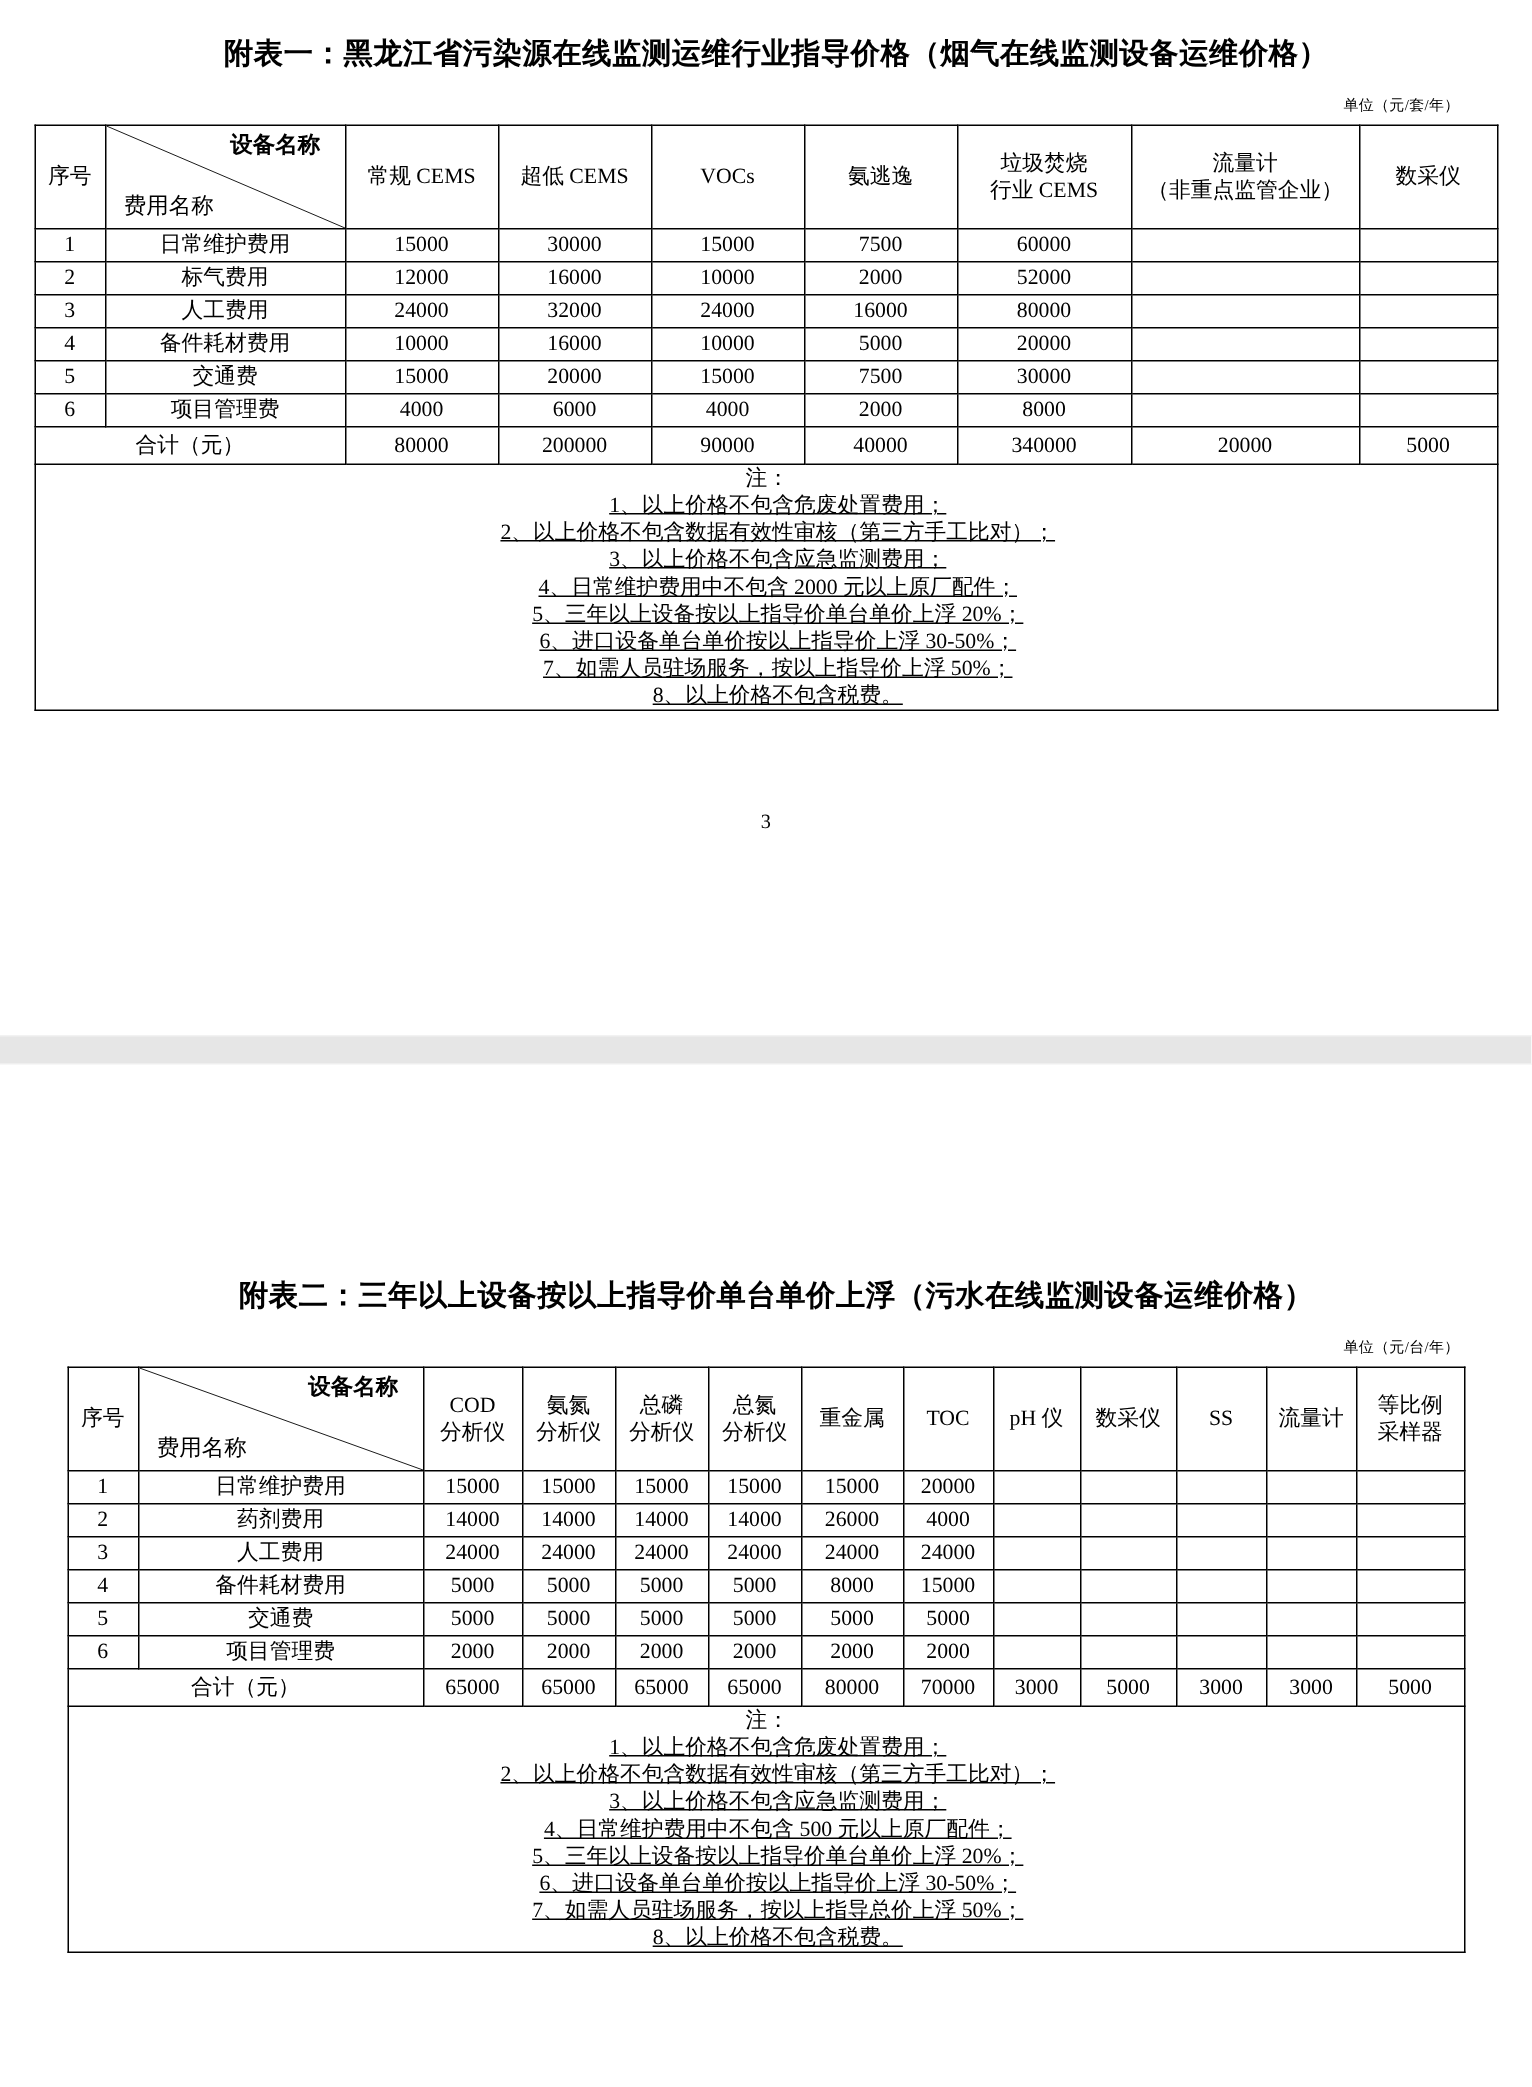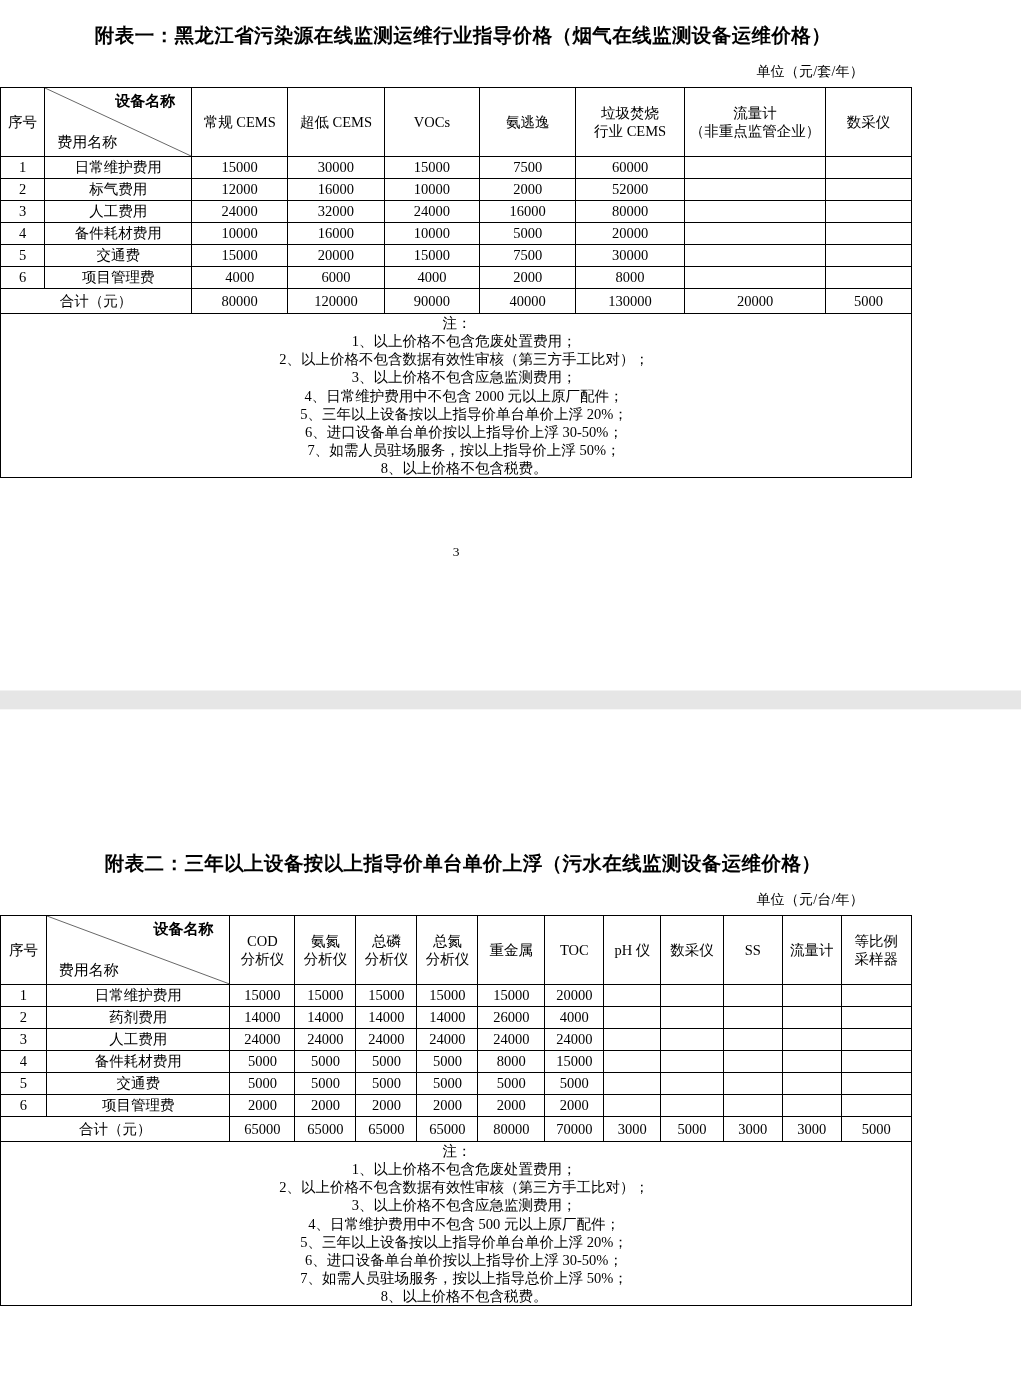--- a/index.html
+++ b/index.html
@@ -8,21 +8,21 @@
     background: #ffffff;
   }
   body {
     width: 1021px;
     font-family: "Liberation Serif", "DejaVu Serif", serif;
     color: #000;
     -webkit-font-smoothing: antialiased;
   }
   .page {
     position: relative;
-    width: 912px;
+    width: 1021px;
     box-sizing: border-box;
     background: #fff;
   }
   .page-one { height: 690px; padding: 0; }
   .page-gap {
     width: 1021px;
     height: 18px;
     background: #e6e6e6;
     border-top: 1px solid #f2f2f2;
     border-bottom: 1px solid #f7f7f7;
@@ -35,21 +35,21 @@
     font-size: 19.5px;
     letter-spacing: 0.4px;
     text-align: center;
     padding-top: 22px;
     padding-left: 24px;
     padding-right: 10px;
     white-space: nowrap;
   }
   .unit-line {
     text-align: right;
-    font-size: 14px;
+    font-size: 10px;
     padding-right: 48px;
     padding-top: 14px;
     padding-bottom: 6px;
     letter-spacing: 0.2px;
   }
 
   table.grid {
     border-collapse: collapse;
     table-layout: fixed;
     margin: 0 auto;
@@ -105,21 +105,21 @@
     white-space: nowrap;
   }
 
   .notes-cell {
     text-align: left;
     padding: 6px 10px 10px 10px;
     font-size: 14.8px;
     line-height: 1.82;
   }
   .notes-cell .note-head { padding-left: 2px; }
-  .notes-cell .note-item { padding-left: 16px; }
+  .notes-cell .note-item { padding-left: 16px; text-decoration: underline; }
 
   .page-number {
     text-align: center;
     font-size: 13.5px;
     padding-top: 66px;
   }
 
   .spacer-top-two { height: 118px; }
 </style>
 </head>
@@ -247,24 +247,24 @@
           <td>2000</td>
           <td>8000</td>
           <td></td>
           <td></td>
         </tr>
       </tbody>
     <tfoot>
       <tr class="total-row">
         <td colspan="2">合计（元）</td>
         <td>80000</td>
-        <td>120000</td>
+        <td>200000</td>
         <td>90000</td>
         <td>40000</td>
-        <td>130000</td>
+        <td>340000</td>
         <td>20000</td>
         <td>5000</td>
       </tr>
       <tr>
         <td colspan="9" class="notes-cell">
           <div class="note-head">注：</div>
           <div id="t1-notes">
               <div class="note-item">1、以上价格不包含危废处置费用；</div>
               <div class="note-item">2、以上价格不包含数据有效性审核（第三方手工比对）；</div>
               <div class="note-item">3、以上价格不包含应急监测费用；</div>

